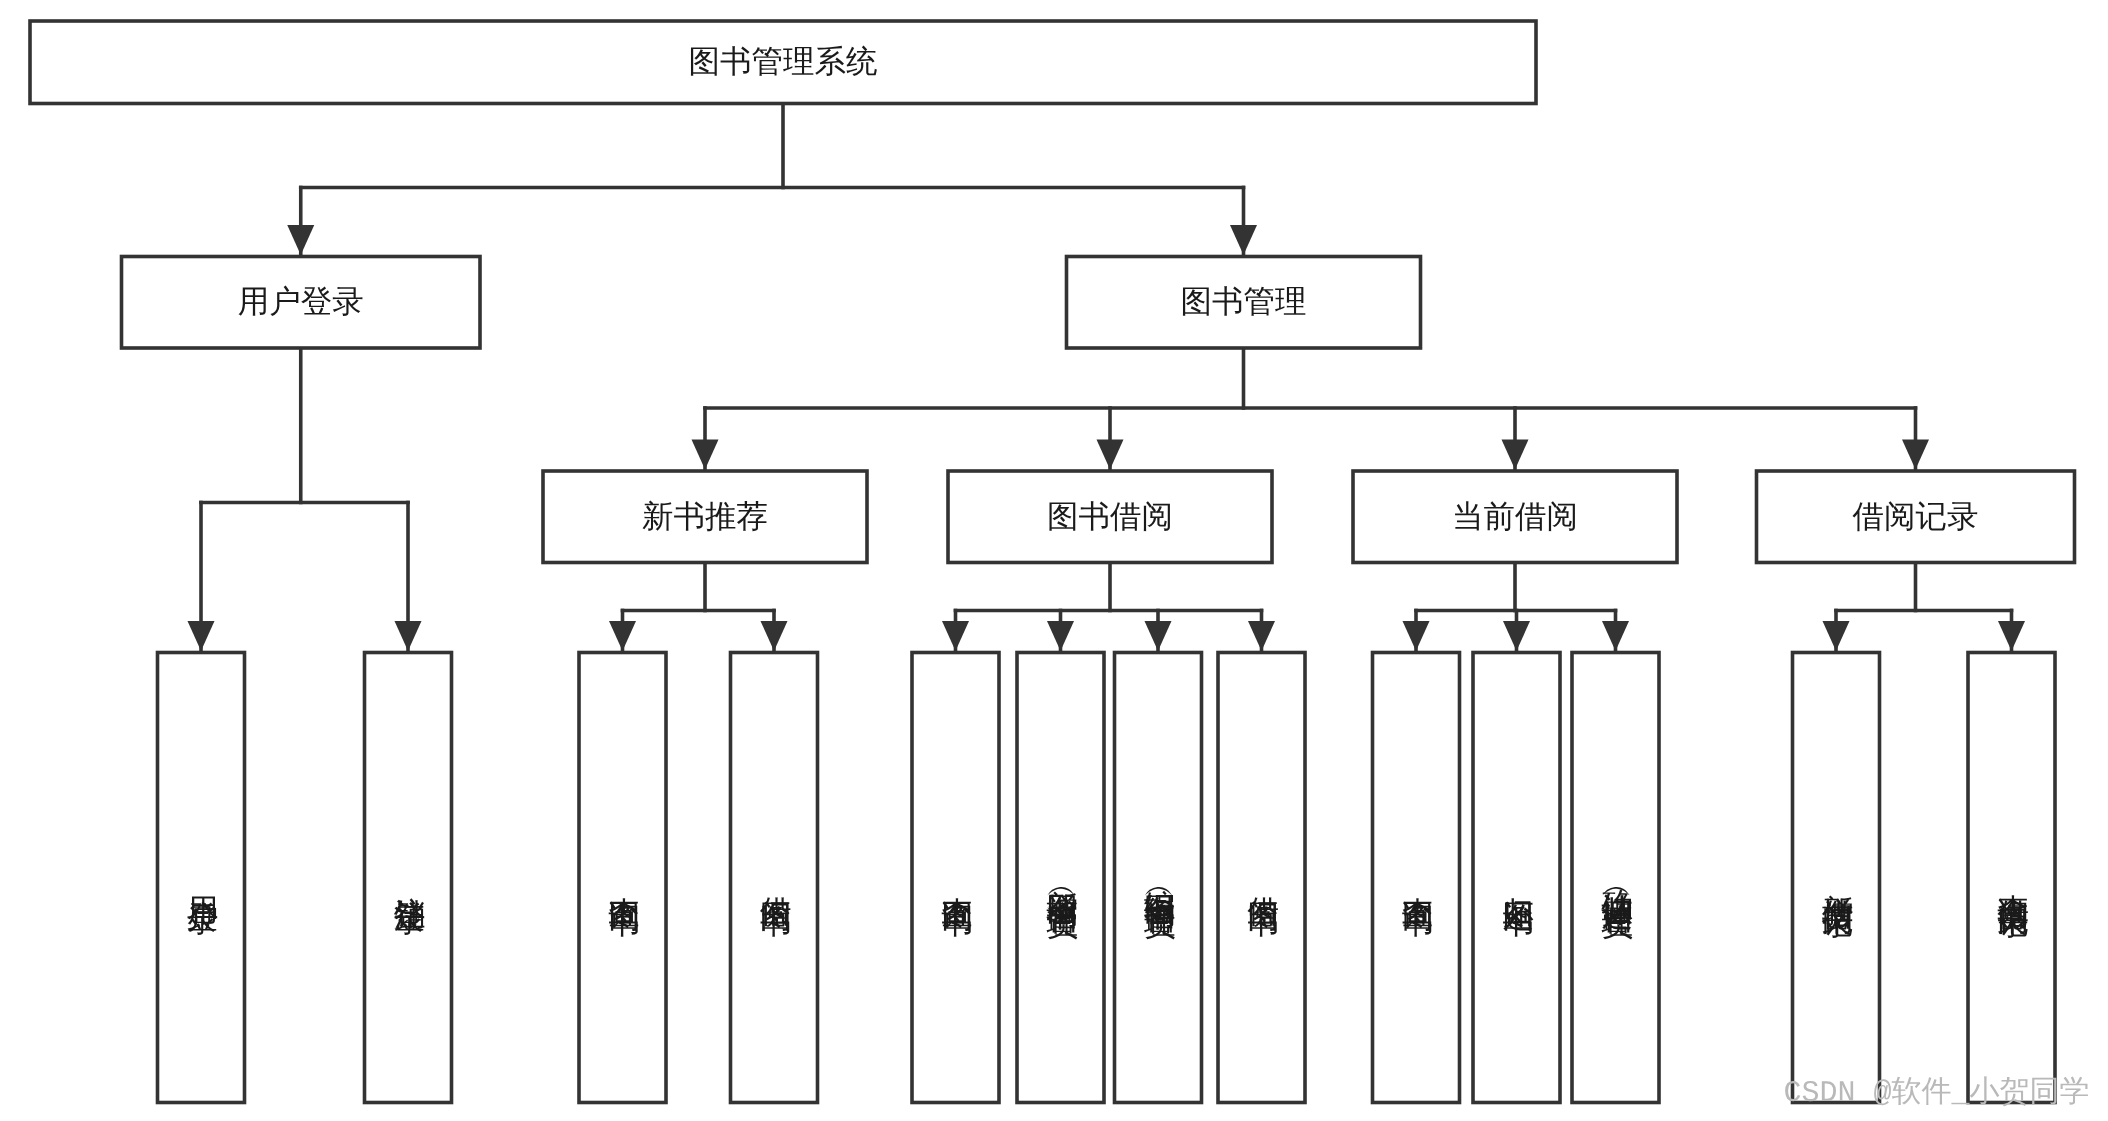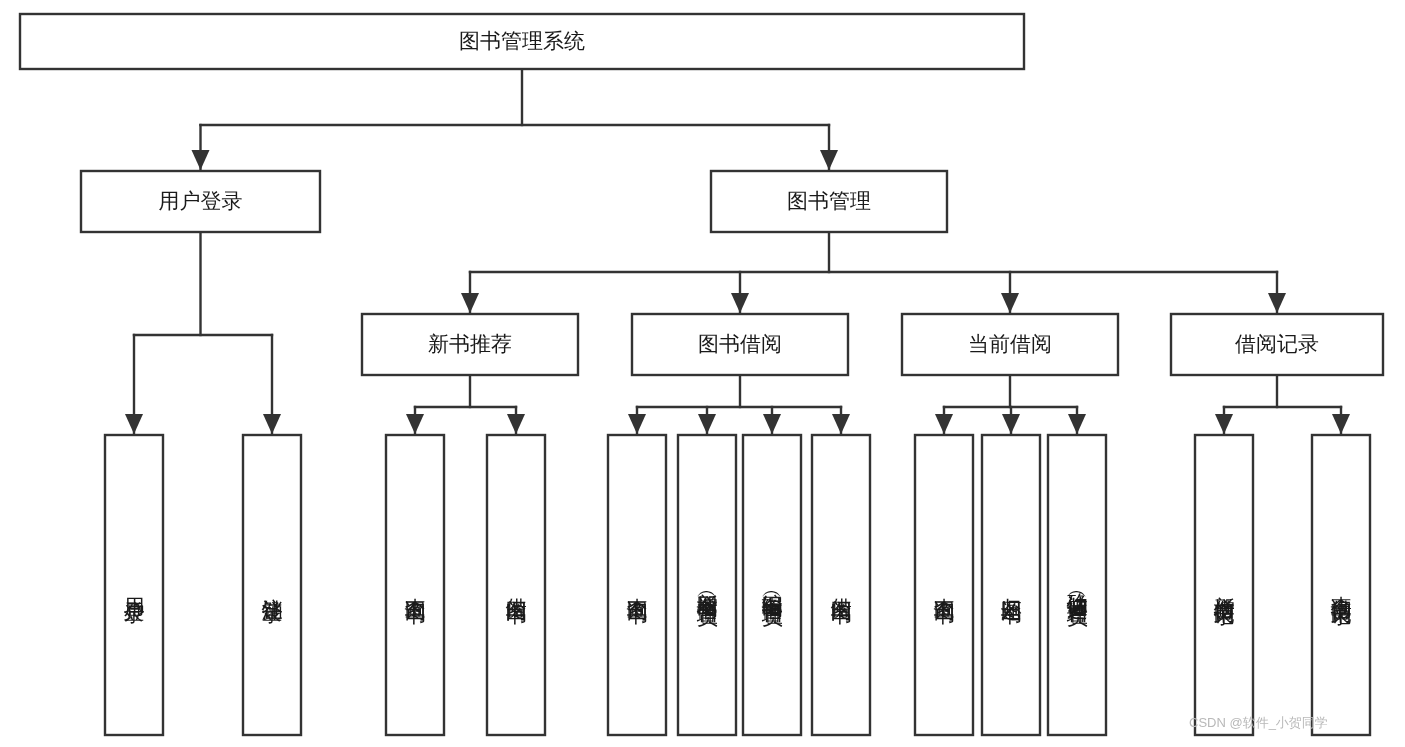--- a/index.html
+++ b/index.html
@@ -60,22 +60,22 @@
     letter-spacing: 2px;
     display: flex;
     align-items: center;
     justify-content: center;
     text-align: center;
     white-space: nowrap;
     pointer-events: none;
   }
   .watermark {
     position: absolute;
-    font-family: Liberation Sans, sans-serif;
-    font-size: 13px;
+    font-family: Liberation Mono, monospace;
+    font-size: 20px;
     color: #b9b9b9;
     white-space: nowrap;
     left: 1189px;
     top: 714px;
   }
 </style>
 </head>
 <body>
 
 <div id="diagram-root">

